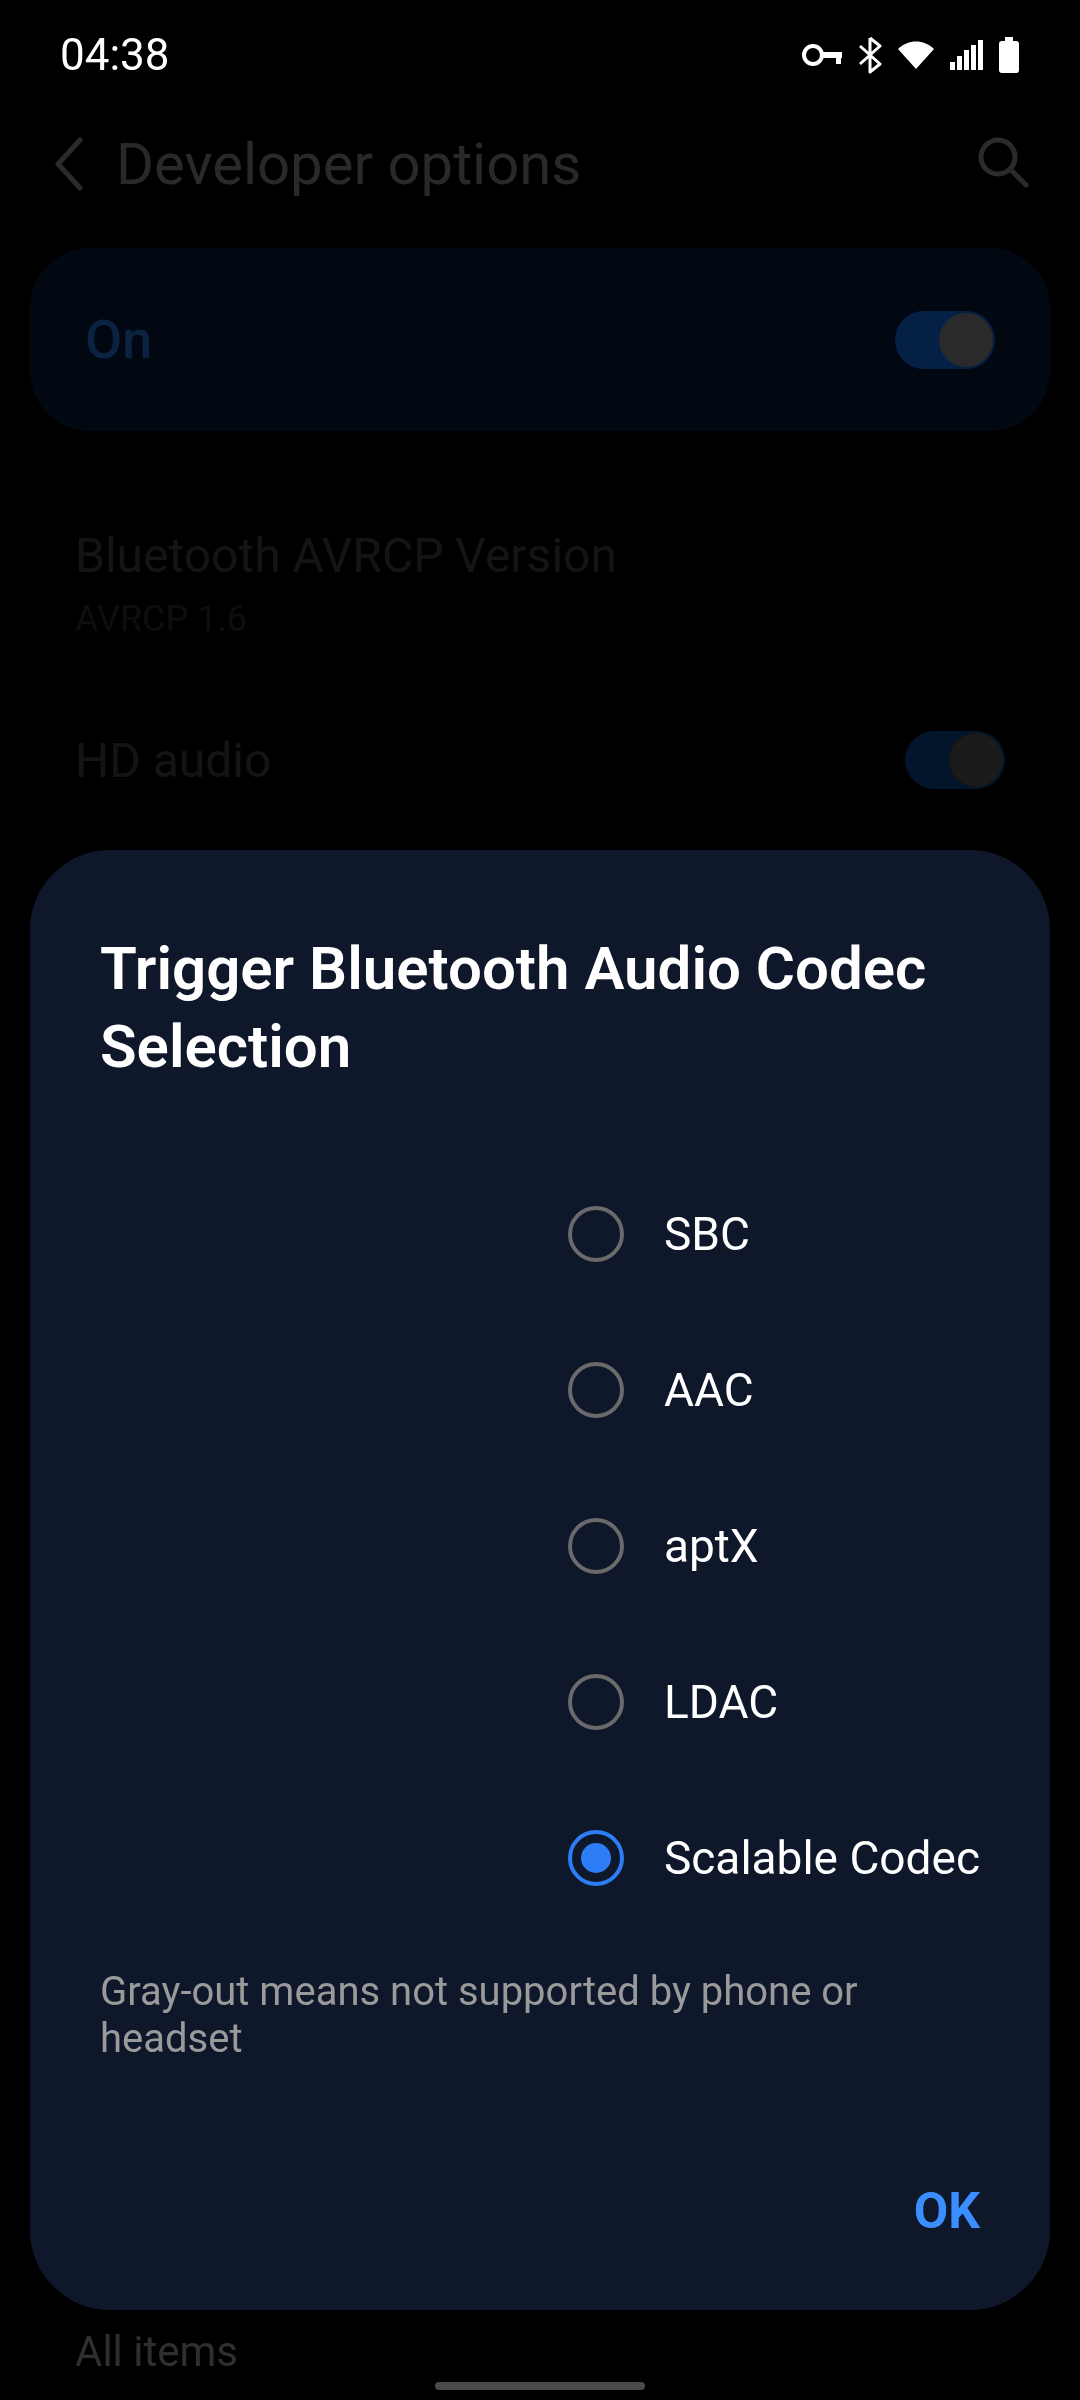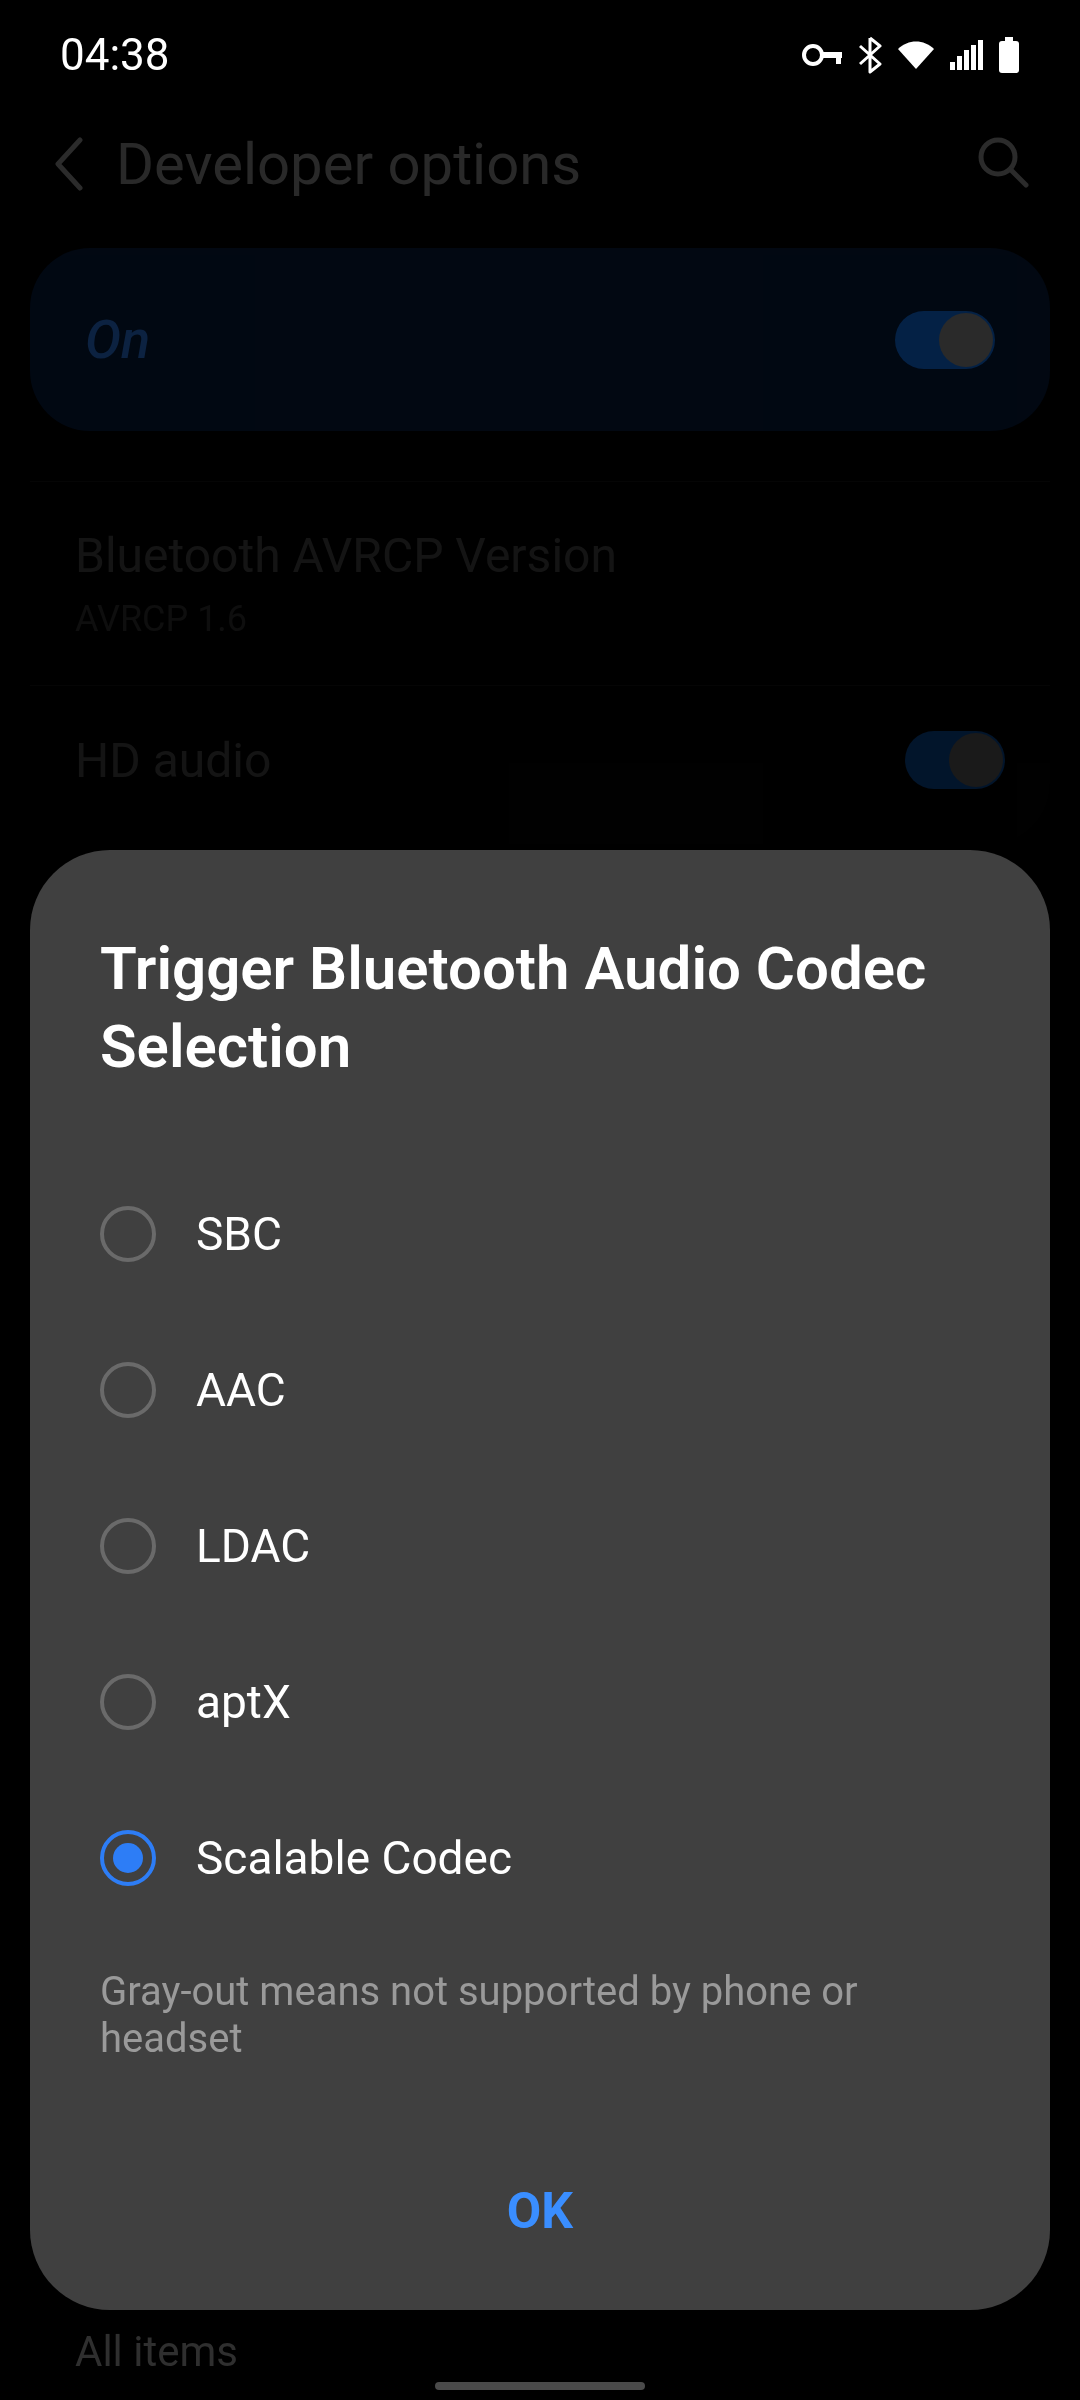--- a/index.html
+++ b/index.html
@@ -59,21 +59,20 @@
     border-radius: 60px;
     padding: 60px 55px;
     display: flex;
     align-items: center;
     justify-content: space-between;
   }
   .master-pill .lbl {
     font-size: 54px;
     font-weight: 500;
     color: #1b4d91;
-    font-style: italic;
   }
 
   .toggle {
     width: 100px;
     height: 58px;
     border-radius: 40px;
     background: #0a4b9a;
     position: relative;
   }
   .toggle .knob {
@@ -111,25 +110,26 @@
   .sett-item.row {
     display: flex; align-items:center; justify-content: space-between;
   }
 
   
   .dialog {
     position: absolute;
     left: 30px; right: 30px;
     top: 850px;
     bottom: 90px;
-    background: #404040;
+    background: #0f172a;
     border-radius: 80px;
     padding: 80px 70px 60px 70px;
     display: flex;
     flex-direction: column;
+    align-items: flex-end;
   }
   .dialog-title {
     font-size: 60px;
     font-weight: 600;
     color: #ffffff;
     line-height: 1.3;
     margin-bottom: 70px;
   }
   .radio-list { flex: 1; }
   .radio-item {
@@ -281,25 +281,25 @@
       <div class="radio-item">
         <span class="radio"></span>
         <span class="radio-label">SBC</span>
       </div>
       <div class="radio-item">
         <span class="radio"></span>
         <span class="radio-label">AAC</span>
       </div>
       <div class="radio-item">
         <span class="radio"></span>
+        <span class="radio-label">aptX</span>
+      </div>
+      <div class="radio-item">
+        <span class="radio"></span>
         <span class="radio-label">LDAC</span>
-      </div>
-      <div class="radio-item">
-        <span class="radio"></span>
-        <span class="radio-label">aptX</span>
       </div>
       <div class="radio-item">
         <span class="radio selected"></span>
         <span class="radio-label">Scalable Codec</span>
       </div>
     </div>
   <div class="dialog-footer-note">Gray-out means not supported by phone or headset</div>
   <div class="dialog-ok">OK</div>
 </div>
 

